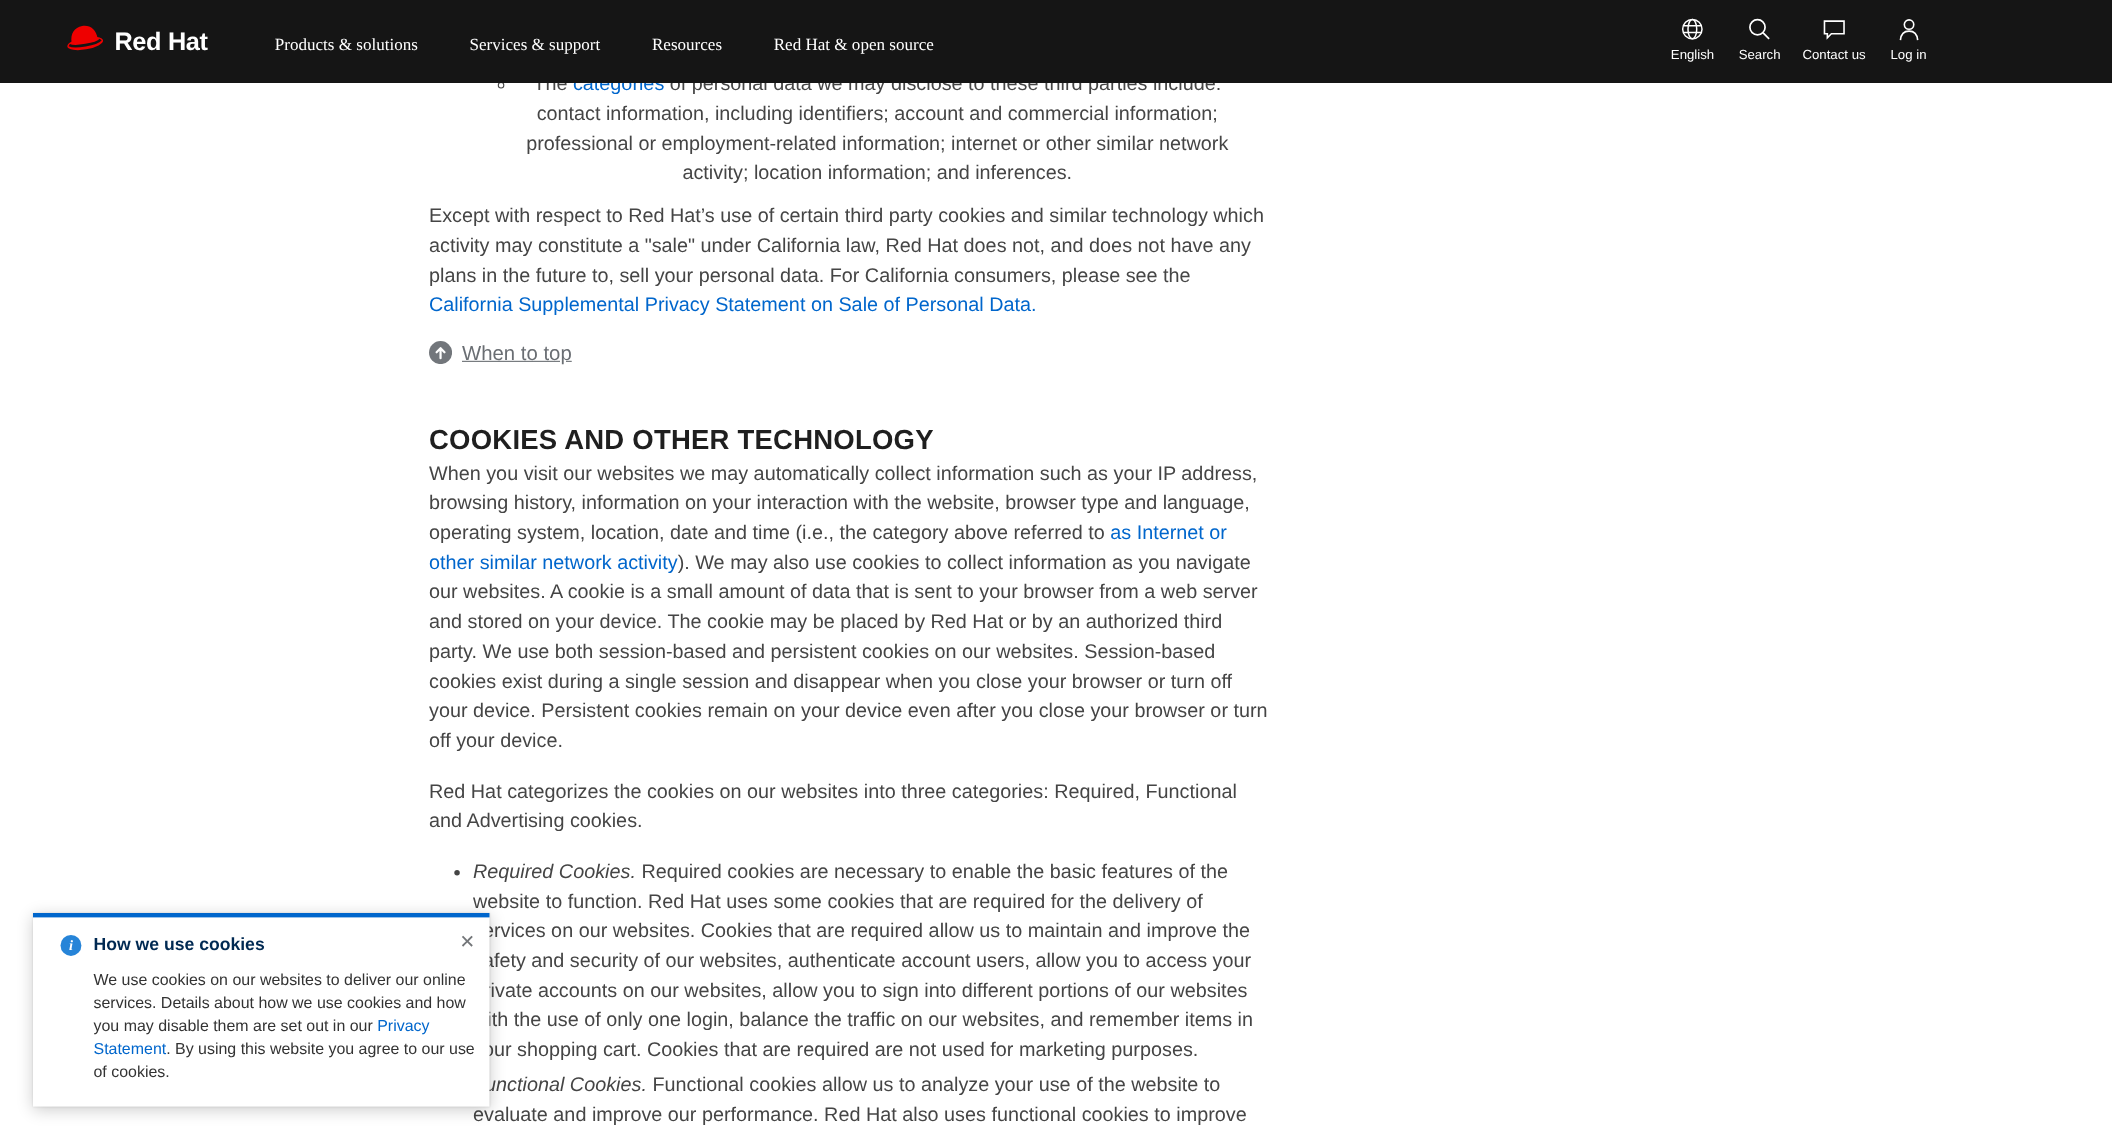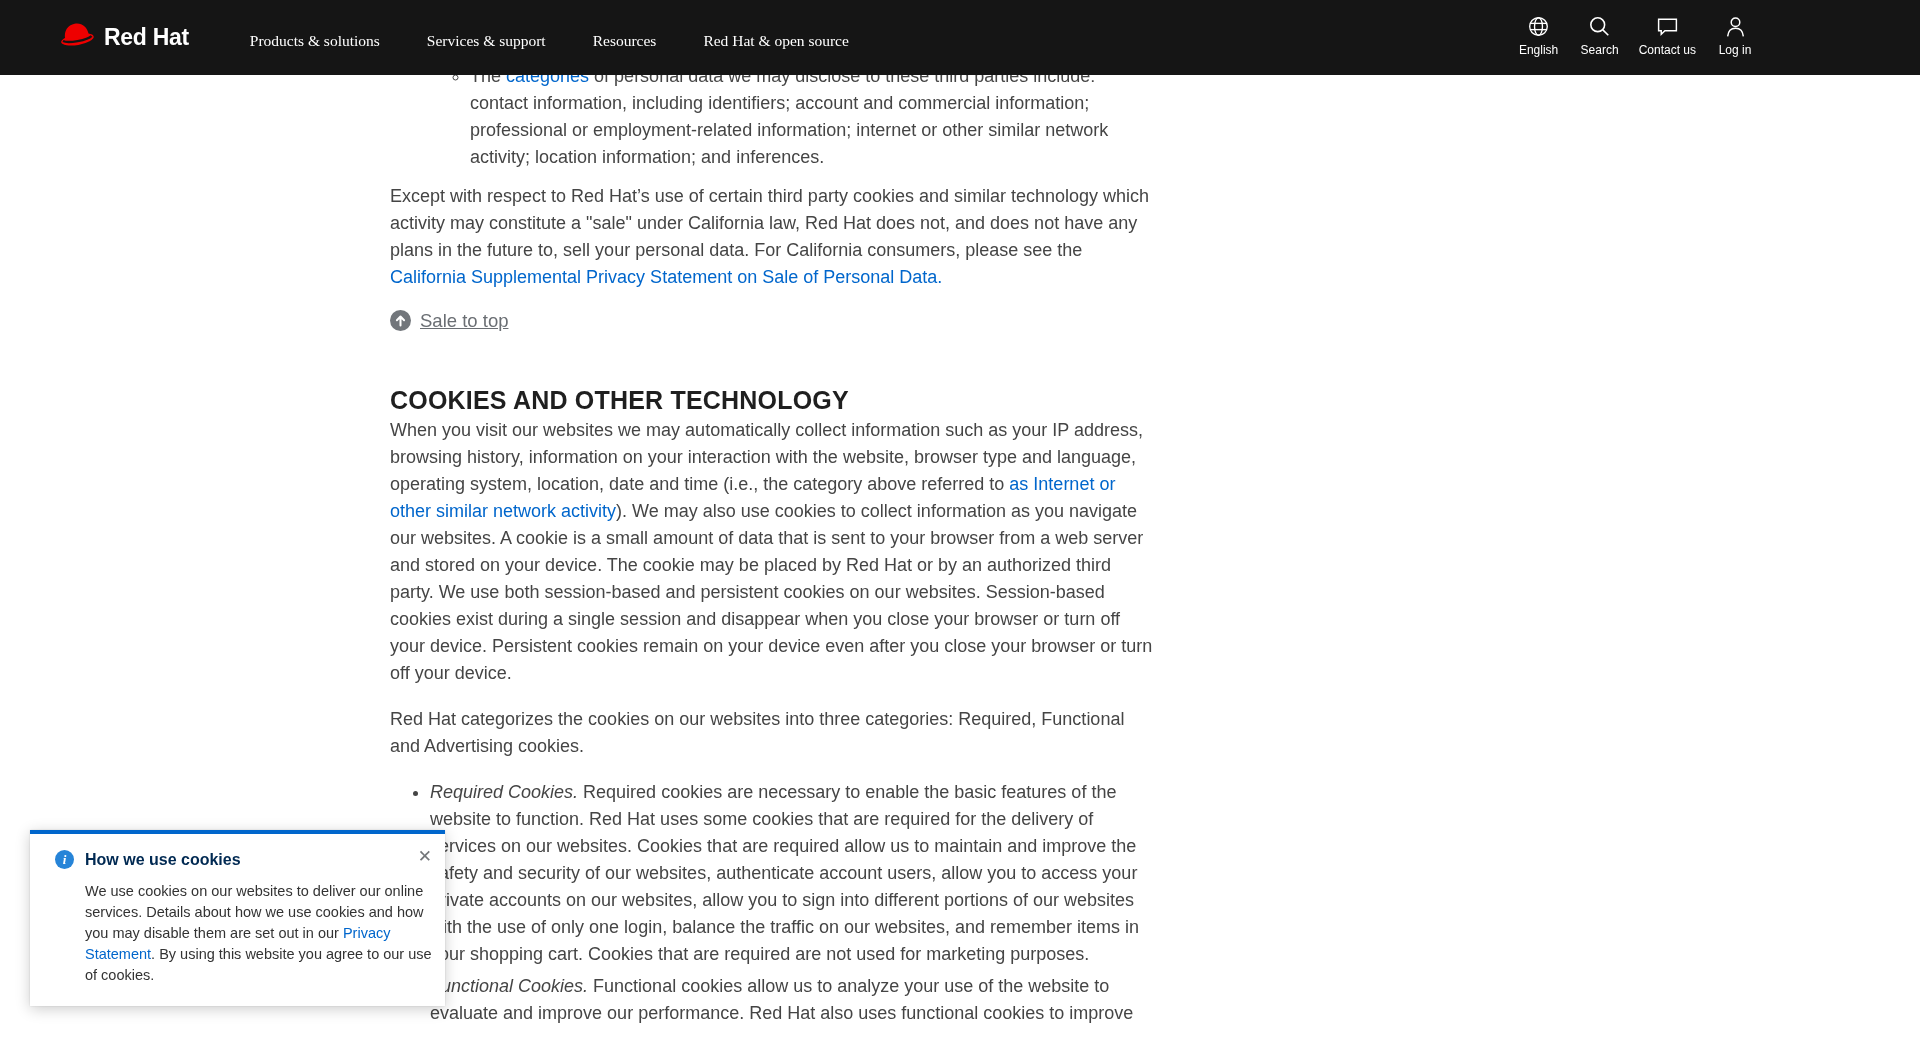--- a/index.html
+++ b/index.html
@@ -24,21 +24,21 @@
   .util-item{display:flex;flex-direction:column;align-items:center;gap:5px;
     color:#fff;min-width:44px;cursor:pointer;}
   .util-item svg{display:block;}
   .util-label{font-size:12px;color:#fff;}
 
   
   #content{position:absolute;left:390px;top:55px;width:765px;
     font-size:18px;line-height:27px;color:var(--body-text);z-index:1;}
   #content a.lnk{color:var(--link-blue);text-decoration:none;cursor:pointer;}
   ul.circle-list{list-style:circle;padding-left:80px;}
-  ul.circle-list li{width:655px;}
+  ul.circle-list li{width:655px;text-align:center;}
   ul.circle-list li::marker{color:var(--body-text);}
   ul.disc-list{list-style:disc;padding-left:40px;}
   ul.disc-list li::marker{color:var(--body-text);}
   ul.disc-list li + li{margin-top:5px;}
   #content em{font-style:italic;}
   [data-name="top-sublist"]{margin-top:8px;}
   [data-name="california-paragraph"]{margin-top:12px;}
   [data-name="back-to-top"]{margin-top:16px;display:inline-flex;align-items:center;
     gap:9px;color:var(--muted-gray);font-size:18.5px;cursor:pointer;}
   [data-name="cookies-heading"]{margin-top:46px;font-size:25px;font-weight:700;
@@ -129,21 +129,21 @@
 
 <main id="content" data-name="privacy-statement-content"><ul class="circle-list" data-name="top-sublist">
       <li data-name="top-sublist-item"><span data-name="top-sublist-text">The </span><a href="#" class="lnk" data-name="categories-link">categories</a><span data-name="top-sublist-text"> of personal data we may disclose to these third parties include: contact information, including identifiers; account and commercial information; professional or employment-related information; internet or other similar network activity; location information; and inferences.</span></li>
     </ul><p data-name="california-paragraph"><span data-name="california-paragraph-text">Except with respect to Red Hat’s use of certain third party cookies and similar technology which activity may constitute a "sale" under California law, Red Hat does not, and does not have any plans in the future to, sell your personal data. For California consumers, please see the </span><a href="#" class="lnk" data-name="california-supplemental-link">California Supplemental Privacy Statement on Sale of Personal Data.</a></p><a href="#" data-name="back-to-top">
       <span data-name="back-to-top-icon" style="display: inline-flex;">
         <svg width="21" height="21" viewBox="0 0 21 21">
           <circle cx="10.5" cy="10.5" r="10.5" fill="#72767b"></circle>
           <path d="M10.5 15.6 V7.2 M6.9 10.2 L10.5 6.5 L14.1 10.2" stroke="#fff" stroke-width="2" fill="none" stroke-linecap="round" stroke-linejoin="round"></path>
         </svg>
       </span>
-      <span data-name="back-to-top-label">Sale to top</span>
+      <span data-name="back-to-top-label">When to top</span>
     </a><h2 data-name="cookies-heading">COOKIES AND OTHER TECHNOLOGY</h2><p data-name="cookies-intro-paragraph"><span data-name="cookies-intro-paragraph-text">When you visit our websites we may automatically collect information such as your IP address, browsing history, information on your interaction with the website, browser type and language, operating system, location, date and time (i.e., the category above referred to </span><a href="#" class="lnk" data-name="network-activity-link">as Internet or other similar network activity</a><span data-name="cookies-intro-paragraph-text">). We may also use cookies to collect information as you navigate our websites. A cookie is a small amount of data that is sent to your browser from a web server and stored on your device. The cookie may be placed by Red Hat or by an authorized third party. We use both session-based and persistent cookies on our websites. Session-based cookies exist during a single session and disappear when you close your browser or turn off your device. Persistent cookies remain on your device even after you close your browser or turn off your device.</span></p><p data-name="cookie-categories-paragraph"><span data-name="cookie-categories-paragraph-text">Red Hat categorizes the cookies on our websites into three categories: Required, Functional and Advertising cookies.</span></p><ul class="disc-list" data-name="cookie-types-list">
       <li data-name="cookie-types-list-item"><em data-name="cookie-types-list-emphasis">Required Cookies.</em><span data-name="cookie-types-list-text"> Required cookies are necessary to enable the basic features of the website to function. Red Hat uses some cookies that are required for the delivery of services on our websites. Cookies that are required allow us to maintain and improve the safety and security of our websites, authenticate account users, allow you to access your private accounts on our websites, allow you to sign into different portions of our websites with the use of only one login, balance the traffic on our websites, and remember items in your shopping cart. Cookies that are required are not used for marketing purposes.</span></li>
       <li data-name="cookie-types-list-item"><em data-name="cookie-types-list-emphasis">Functional Cookies.</em><span data-name="cookie-types-list-text"> Functional cookies allow us to analyze your use of the website to evaluate and improve our performance. Red Hat also uses functional cookies to improve</span></li>
     </ul></main>
 
 <aside class="cookie-popup" data-name="cookie-consent-popup">
   <div class="popup-inner" data-name="cookie-popup-inner">
     <span class="info-i" data-name="info-icon">i</span>
     <h3 class="popup-title" data-name="cookie-popup-title">How we use cookies</h3>
     <p class="popup-body" id="popup-body" data-name="cookie-popup-body"><span data-name="cookie-popup-body-text">We use cookies on our websites to deliver our online services. Details about how we use cookies and how you may disable them are set out in our </span><a href="#" class="lnk" data-name="privacy-statement-link">Privacy Statement</a><span data-name="cookie-popup-body-text">. By using this website you agree to our use of cookies.</span></p>

